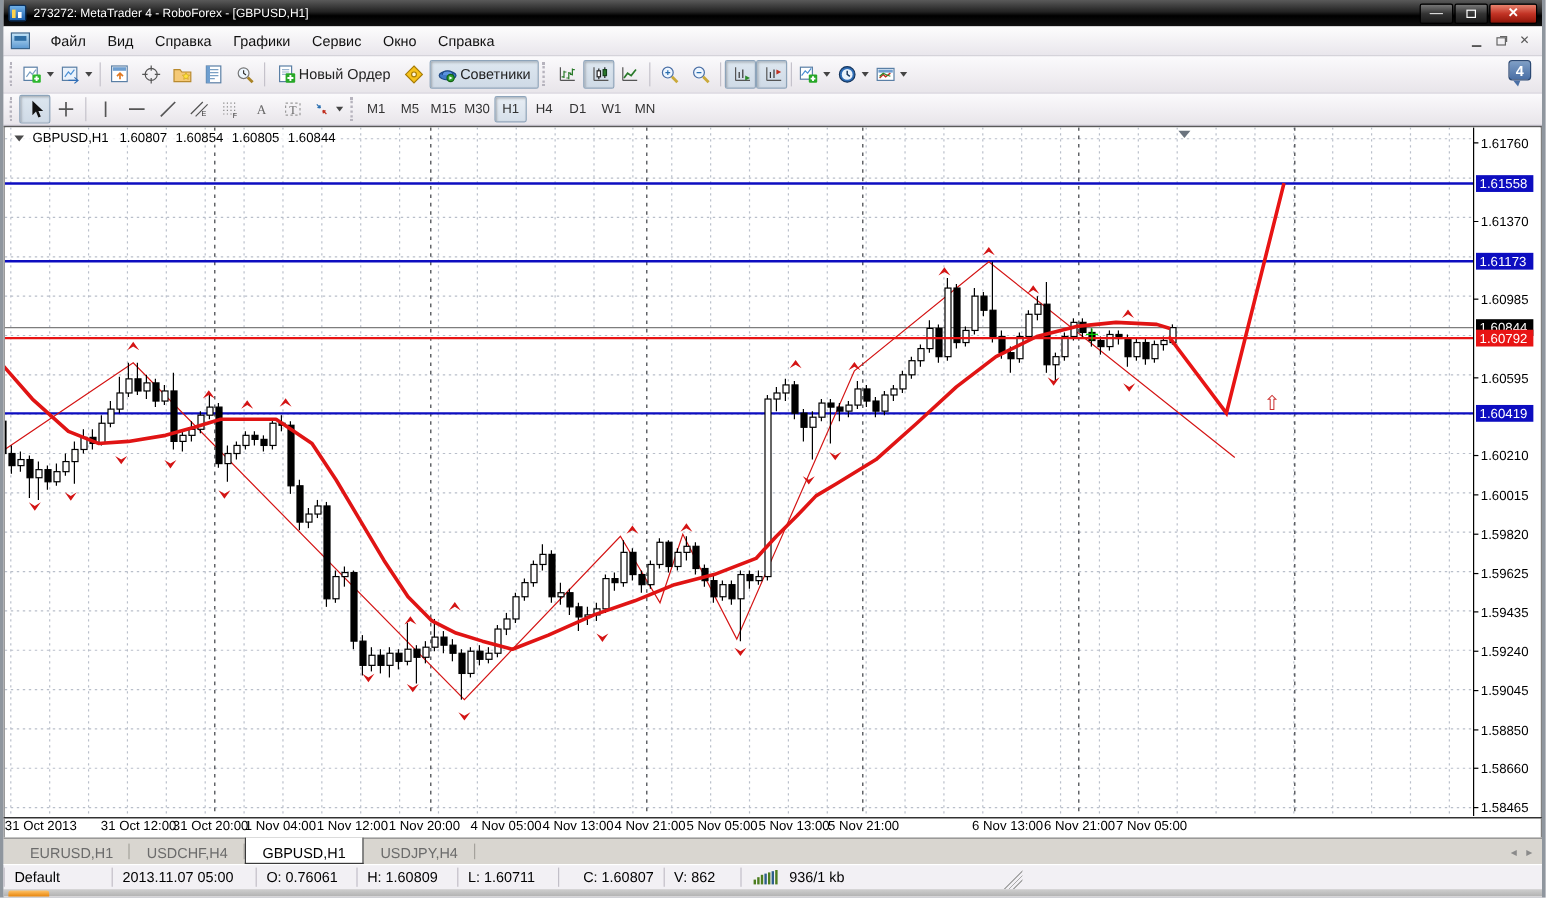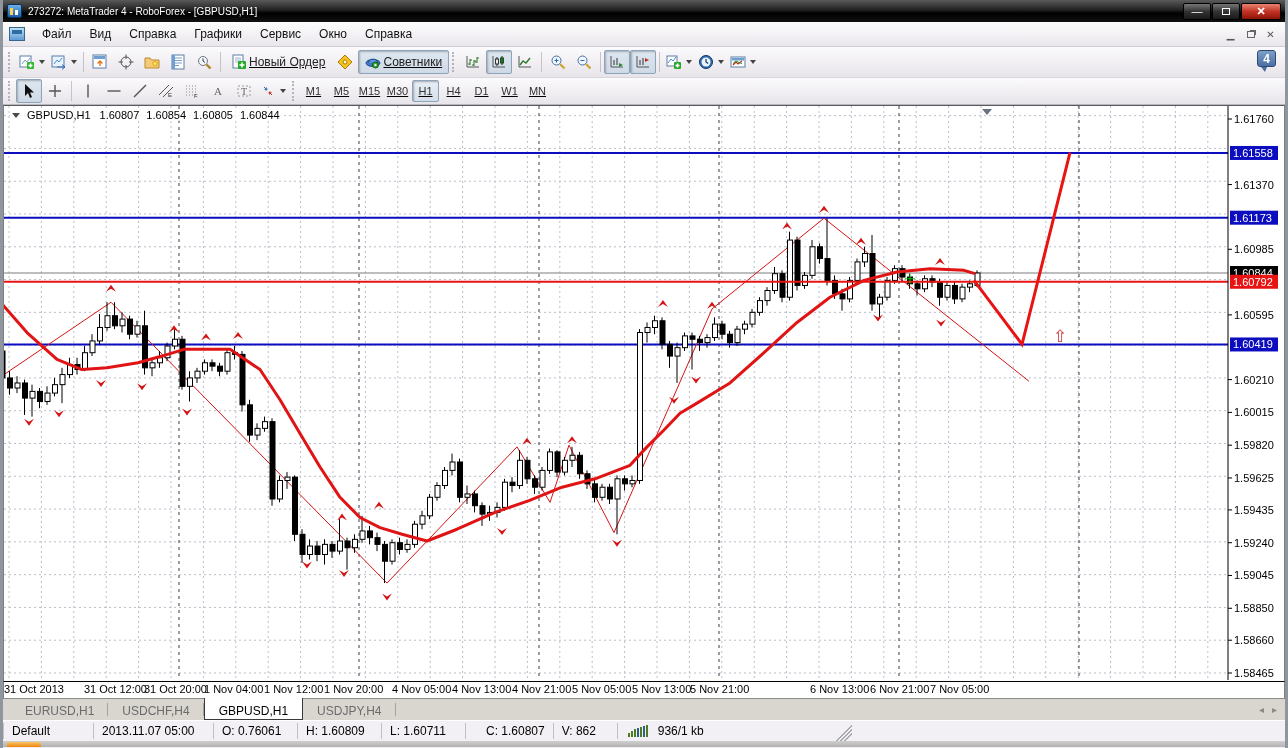--- a/index.html
+++ b/index.html
@@ -30,28 +30,28 @@
              margin-right:8px; position:relative; }
   .menu-appicon:after{ content:""; position:absolute; left:2px; top:2px; right:2px; height:4px; background:#2e6da4; }
   .menu-item { padding:3px 9px; color:#111; }
   .mdi-btns { margin-left:auto; display:flex; gap:3px; }
   .mdi-btn { width:17px; height:15px; color:#555; display:flex; align-items:center; justify-content:center;
              font-size:10px; border:1px solid transparent; }
   .mdi-restore { width:8px; height:7px; border:1px solid #666; box-shadow:2px -2px 0 -1px #666; }
 
   
   .toolbar { display:flex; align-items:center; background:linear-gradient(#fbfafc,#e8e5ea);
-             padding:2px 2px;text-decoration:underline; }
+             padding:2px 2px; }
   .toolbar1 { height:31px; flex:0 0 31px; border-bottom:1px solid #d8d5dc; position:relative; }
   .toolbar2 { height:27px; flex:0 0 27px; border-bottom:1px solid #b9b6c0; }
   .grip { width:5px; height:20px; margin:0 3px; border-left:2px dotted #b6b3bd; }
   .tbtn { min-width:26px; height:24px; display:flex; align-items:center; justify-content:center;
           border:1px solid transparent; border-radius:2px; padding:0 2px; gap:2px; color:#222; }
   .tbtn.checked { border-color:#8da4ba; background:linear-gradient(#dde7f0,#cfdae6);
-                  box-shadow:inset 1px 1px 2px rgba(0,0,0,.25); }
+                  box-shadow:inset 1px 1px 2px rgba(0,0,0,.25);justify-content:flex-end; }
   .tbtn.labeled { padding:0 6px; font-size:12px; }
   .tbtn svg { display:block; }
   .dd { width:0; height:0; border-left:3px solid transparent; border-right:3px solid transparent;
         border-top:4px solid #444; margin-left:2px; }
   .tsep { width:1px; height:20px; background:#c5c2cb; margin:0 3px; }
   .tf-btn { min-width:27px; height:22px; display:flex; align-items:center; justify-content:center;
             font-size:11px; color:#333; border:1px solid transparent; border-radius:2px; }
   .tf-btn.checked { border-color:#8da4ba; background:linear-gradient(#e8eef5,#d6e0ea);
             box-shadow:inset 1px 1px 2px rgba(0,0,0,.28); }
   .mql-badge { position:absolute; right:8px; top:3px; width:20px; height:22px; }

